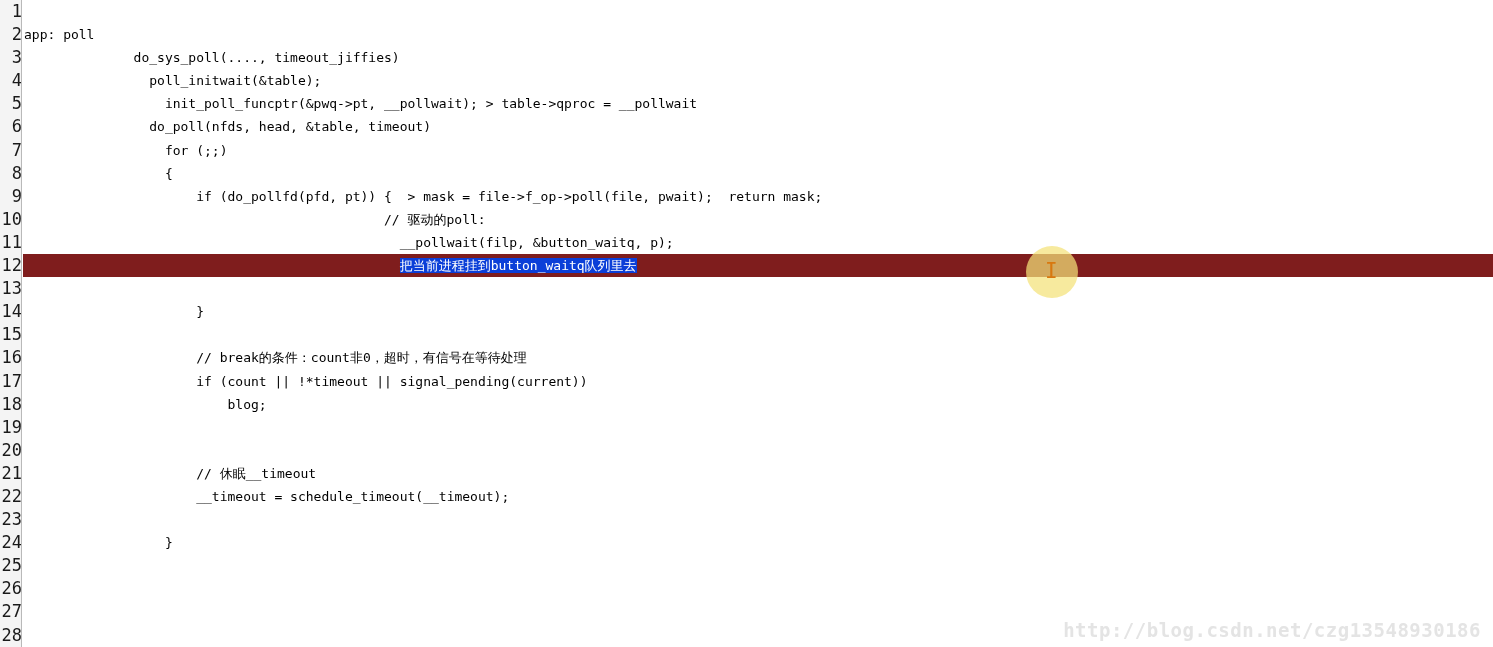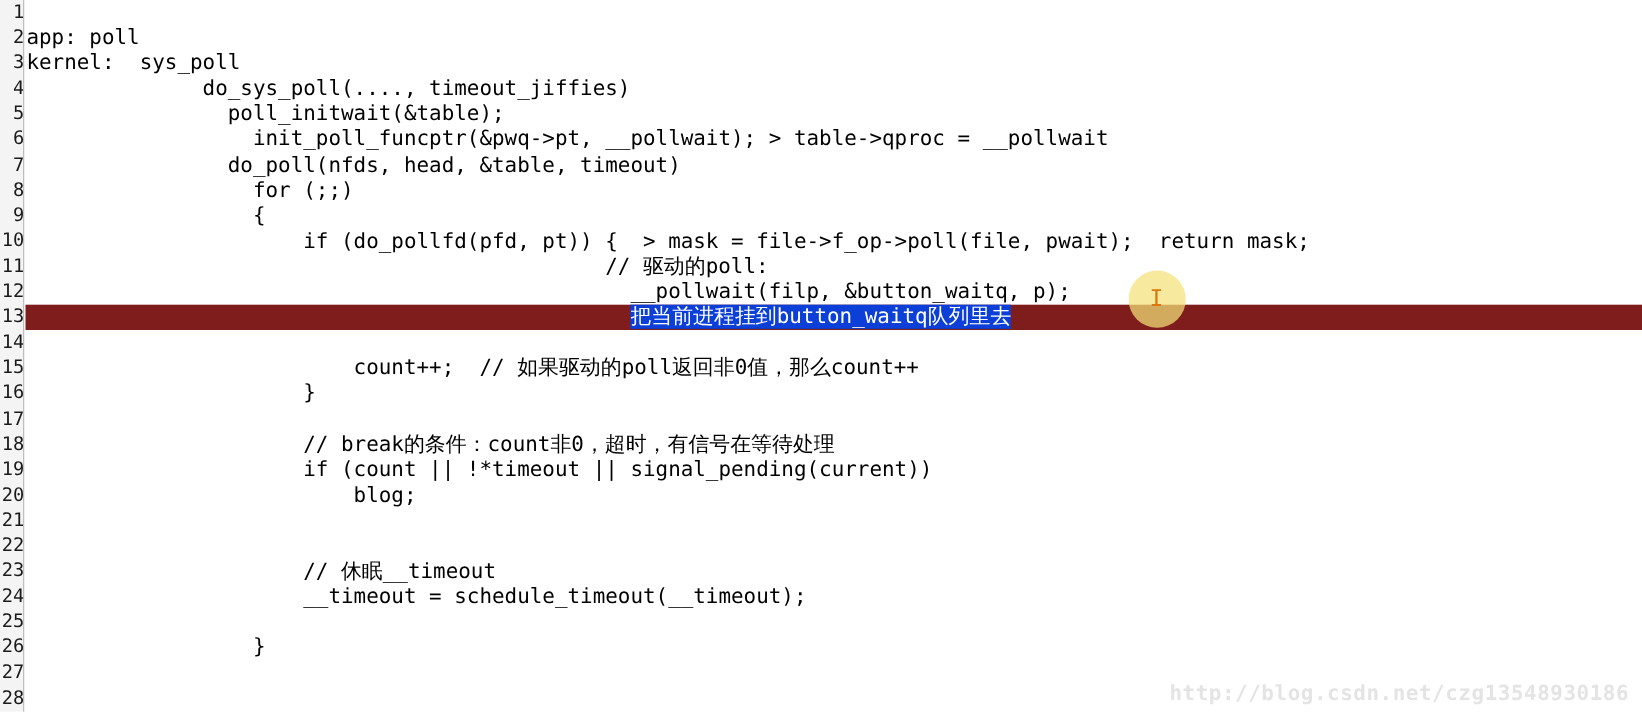--- a/index.html
+++ b/index.html
@@ -59,21 +59,21 @@
     right: 0;
     height: 647px;
     background: #ffffff;
     overflow: hidden;
   }
   .code-line {
     position: relative;
     height: 23.1px;
     line-height: 23.1px;
     white-space: pre;
-    font-size: 19px;
+    font-size: 13px;
     color: #000000;
     font-family: "DejaVu Sans Mono", "Liberation Mono", monospace;
     padding-left: 1px;
   }
   .code-line.hl {
     background: #7f1d1d;
   }
   .sel {
     background: #0b3fd8;
     color: #ffffff;
@@ -150,35 +150,33 @@
       <div class="ln">25</div>
       <div class="ln">26</div>
       <div class="ln">27</div>
       <div class="ln">28</div>
     </div>
   </div>
 
   <div id="code-surface">
     <div class="code-line"></div>
     <div class="code-line">app: poll</div>
-    <div class="code-line">kernel:  sys_poll</div>
     <div class="code-line">              do_sys_poll(...., timeout_jiffies)</div>
     <div class="code-line">                poll_initwait(&amp;table);</div>
     <div class="code-line">                  init_poll_funcptr(&amp;pwq-&gt;pt, __pollwait); &gt; table-&gt;qproc = __pollwait</div>
     <div class="code-line">                do_poll(nfds, head, &amp;table, timeout)</div>
     <div class="code-line">                  for (;;)</div>
     <div class="code-line">                  {</div>
     <div class="code-line">                      if (do_pollfd(pfd, pt)) {  &gt; mask = file-&gt;f_op-&gt;poll(file, pwait);  return mask;</div>
     <div class="code-line">                                              // 驱动的poll:</div>
     <div class="code-line">                                                __pollwait(filp, &amp;button_waitq, p);</div>
 
     <div class="code-line hl"><span>                                                </span><span class="sel">把当前进程挂到button_waitq队列里去</span></div>
 
     <div class="code-line"></div>
-    <div class="code-line">                          count++;  // 如果驱动的poll返回非0值，那么count++</div>
     <div class="code-line">                      }</div>
     <div class="code-line"></div>
     <div class="code-line">                      // break的条件：count非0，超时，有信号在等待处理</div>
     <div class="code-line">                      if (count || !*timeout || signal_pending(current))</div>
     <div class="code-line">                          blog;</div>
     <div class="code-line"></div>
     <div class="code-line"></div>
     <div class="code-line">                      // 休眠__timeout</div>
     <div class="code-line">                      __timeout = schedule_timeout(__timeout);</div>
     <div class="code-line"></div>

